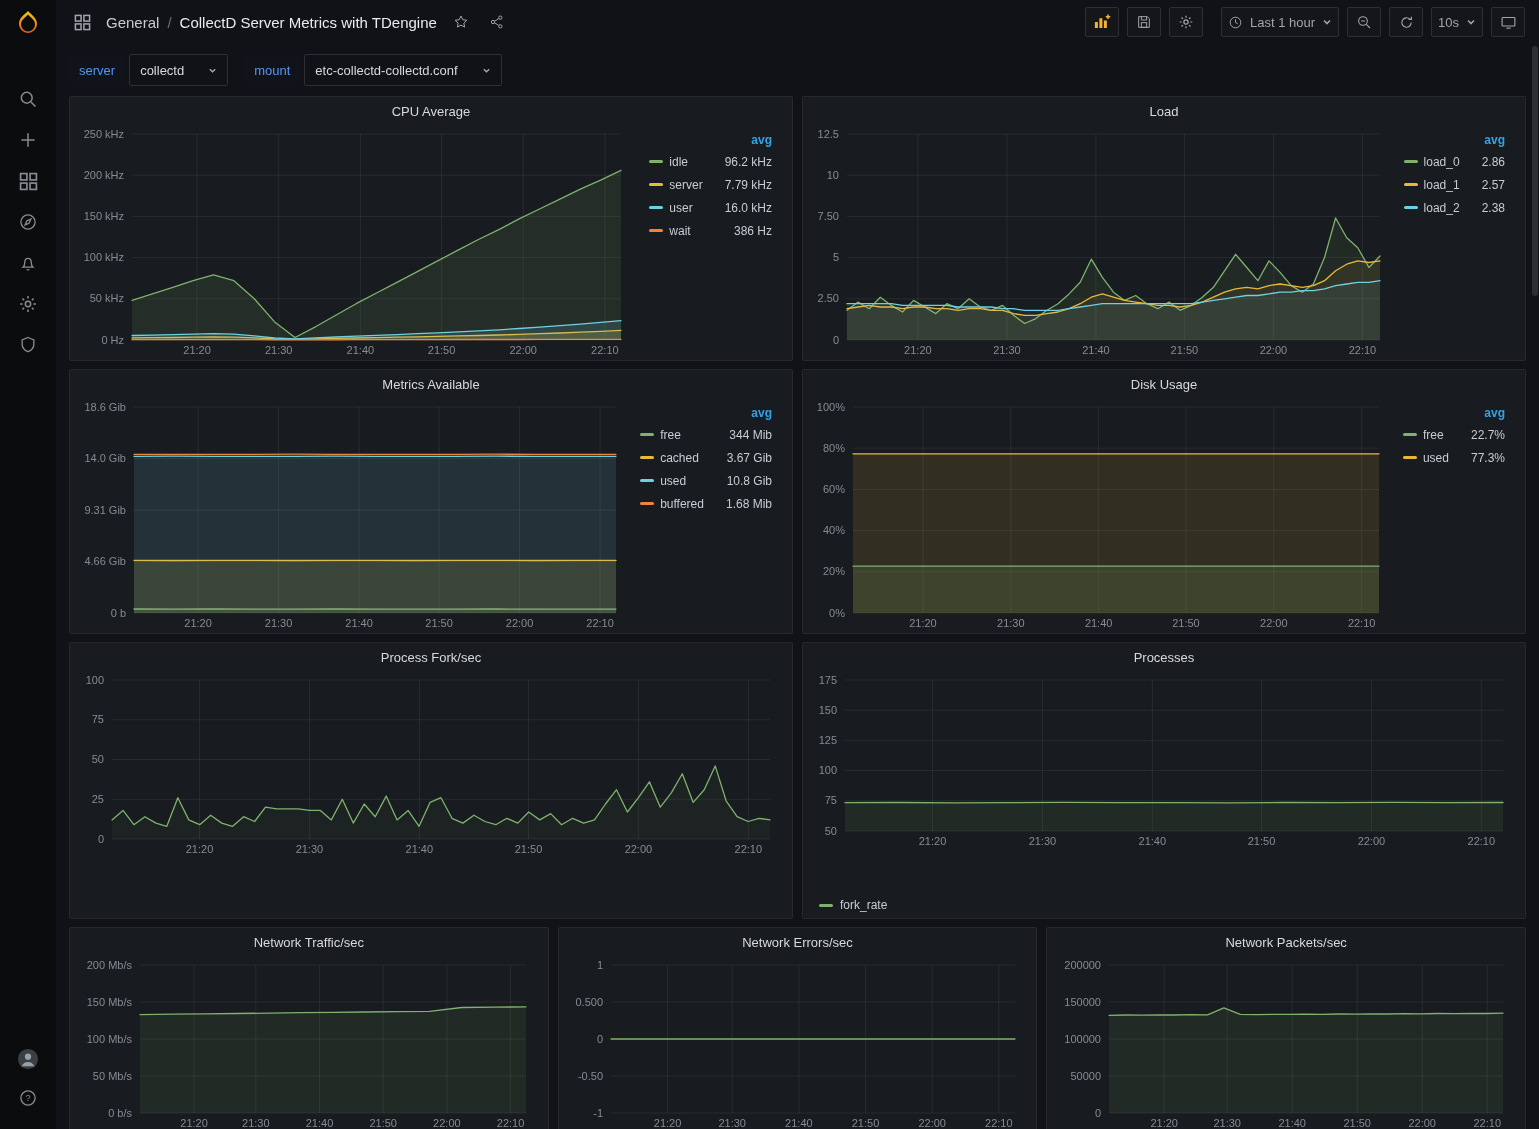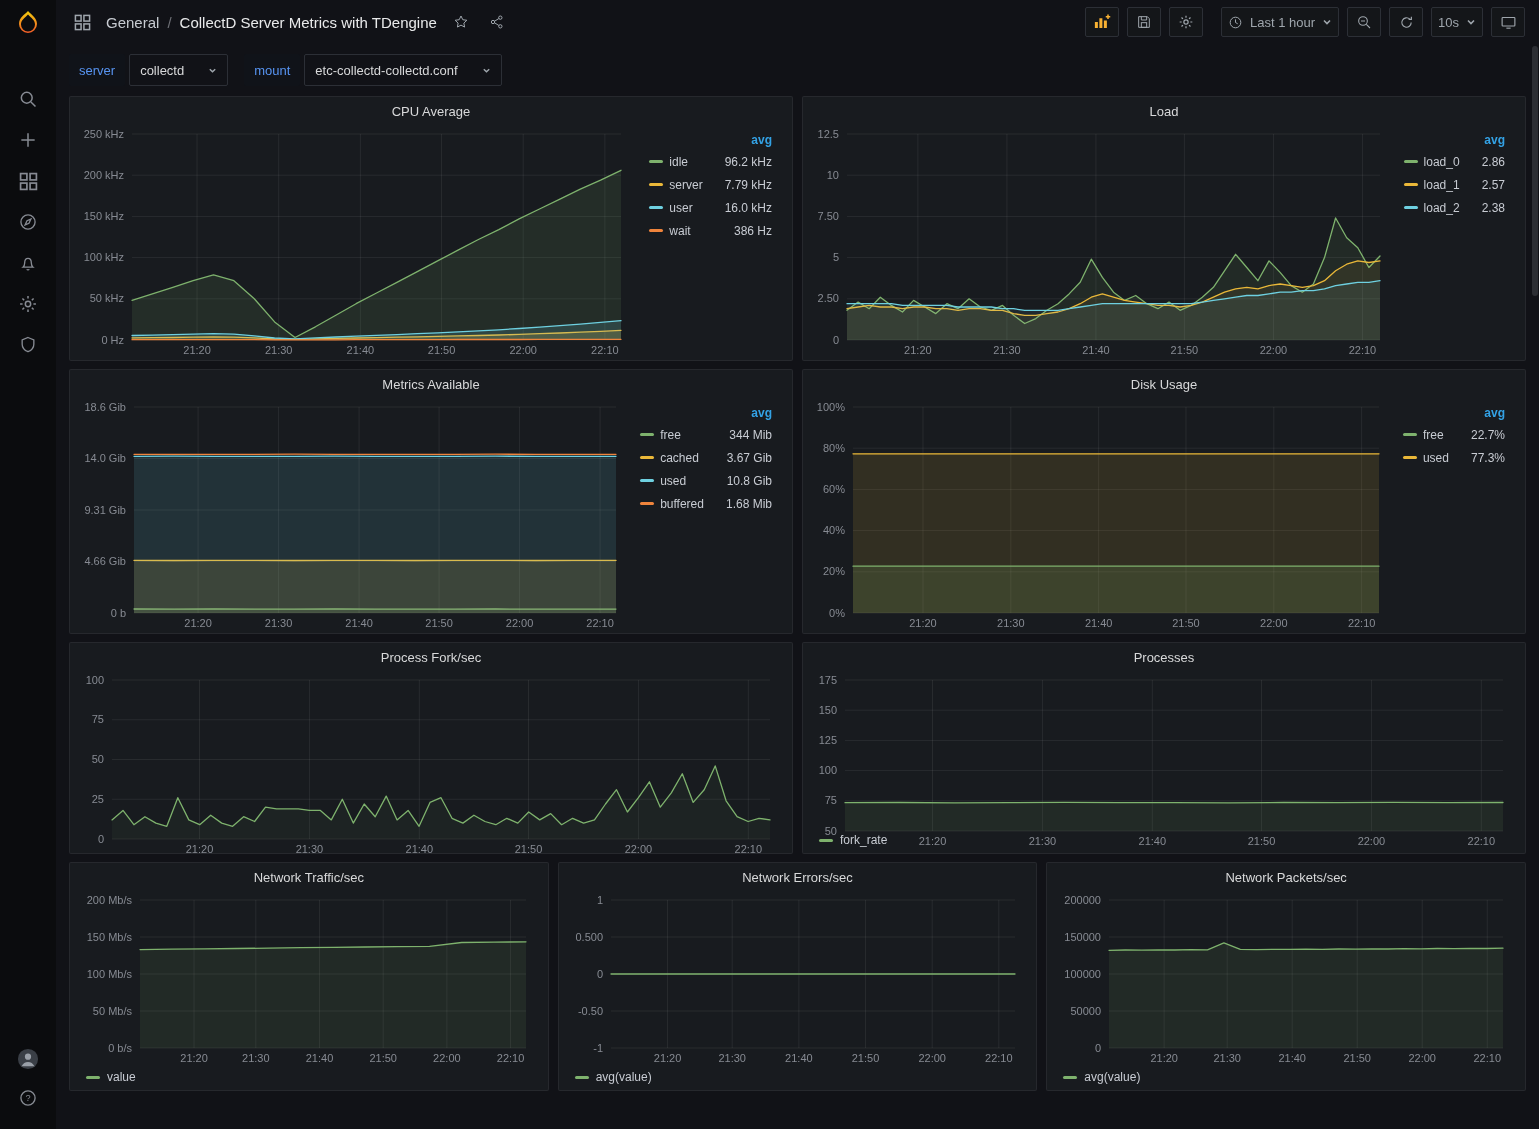--- a/index.html
+++ b/index.html
@@ -485,21 +485,21 @@
                 </div>
                 <div class="legend-row">
                   <span class="swatch" style="background: rgb(234, 184, 57);"></span>
                   <span class="lname">used</span>
                   <span class="lval">77.3%</span>
                 </div>
               </div>
             </div>
           </section>
         </div>
-        <div class="dash-row" style="height: 212px;">
+        <div class="dash-row" style="height: 277px;">
           <section class="panel">
             <div class="panel-title">Process Fork/sec</div>
             <div class="panel-body">
               <div class="plot">
                 <svg width="710" height="186">
                   <line x1="36" y1="168" x2="694" y2="168" stroke="rgba(255,255,255,0.07)"></line>
                   <text x="28" y="171.5" text-anchor="end" fill="#878b93" font-size="11" font-family="Liberation Sans, sans-serif">0</text>
                   <line x1="36" y1="128.25" x2="694" y2="128.25" stroke="rgba(255,255,255,0.07)"></line>
                   <text x="28" y="131.75" text-anchor="end" fill="#878b93" font-size="11" font-family="Liberation Sans, sans-serif">25</text>
                   <line x1="36" y1="88.5" x2="694" y2="88.5" stroke="rgba(255,255,255,0.07)"></line>

